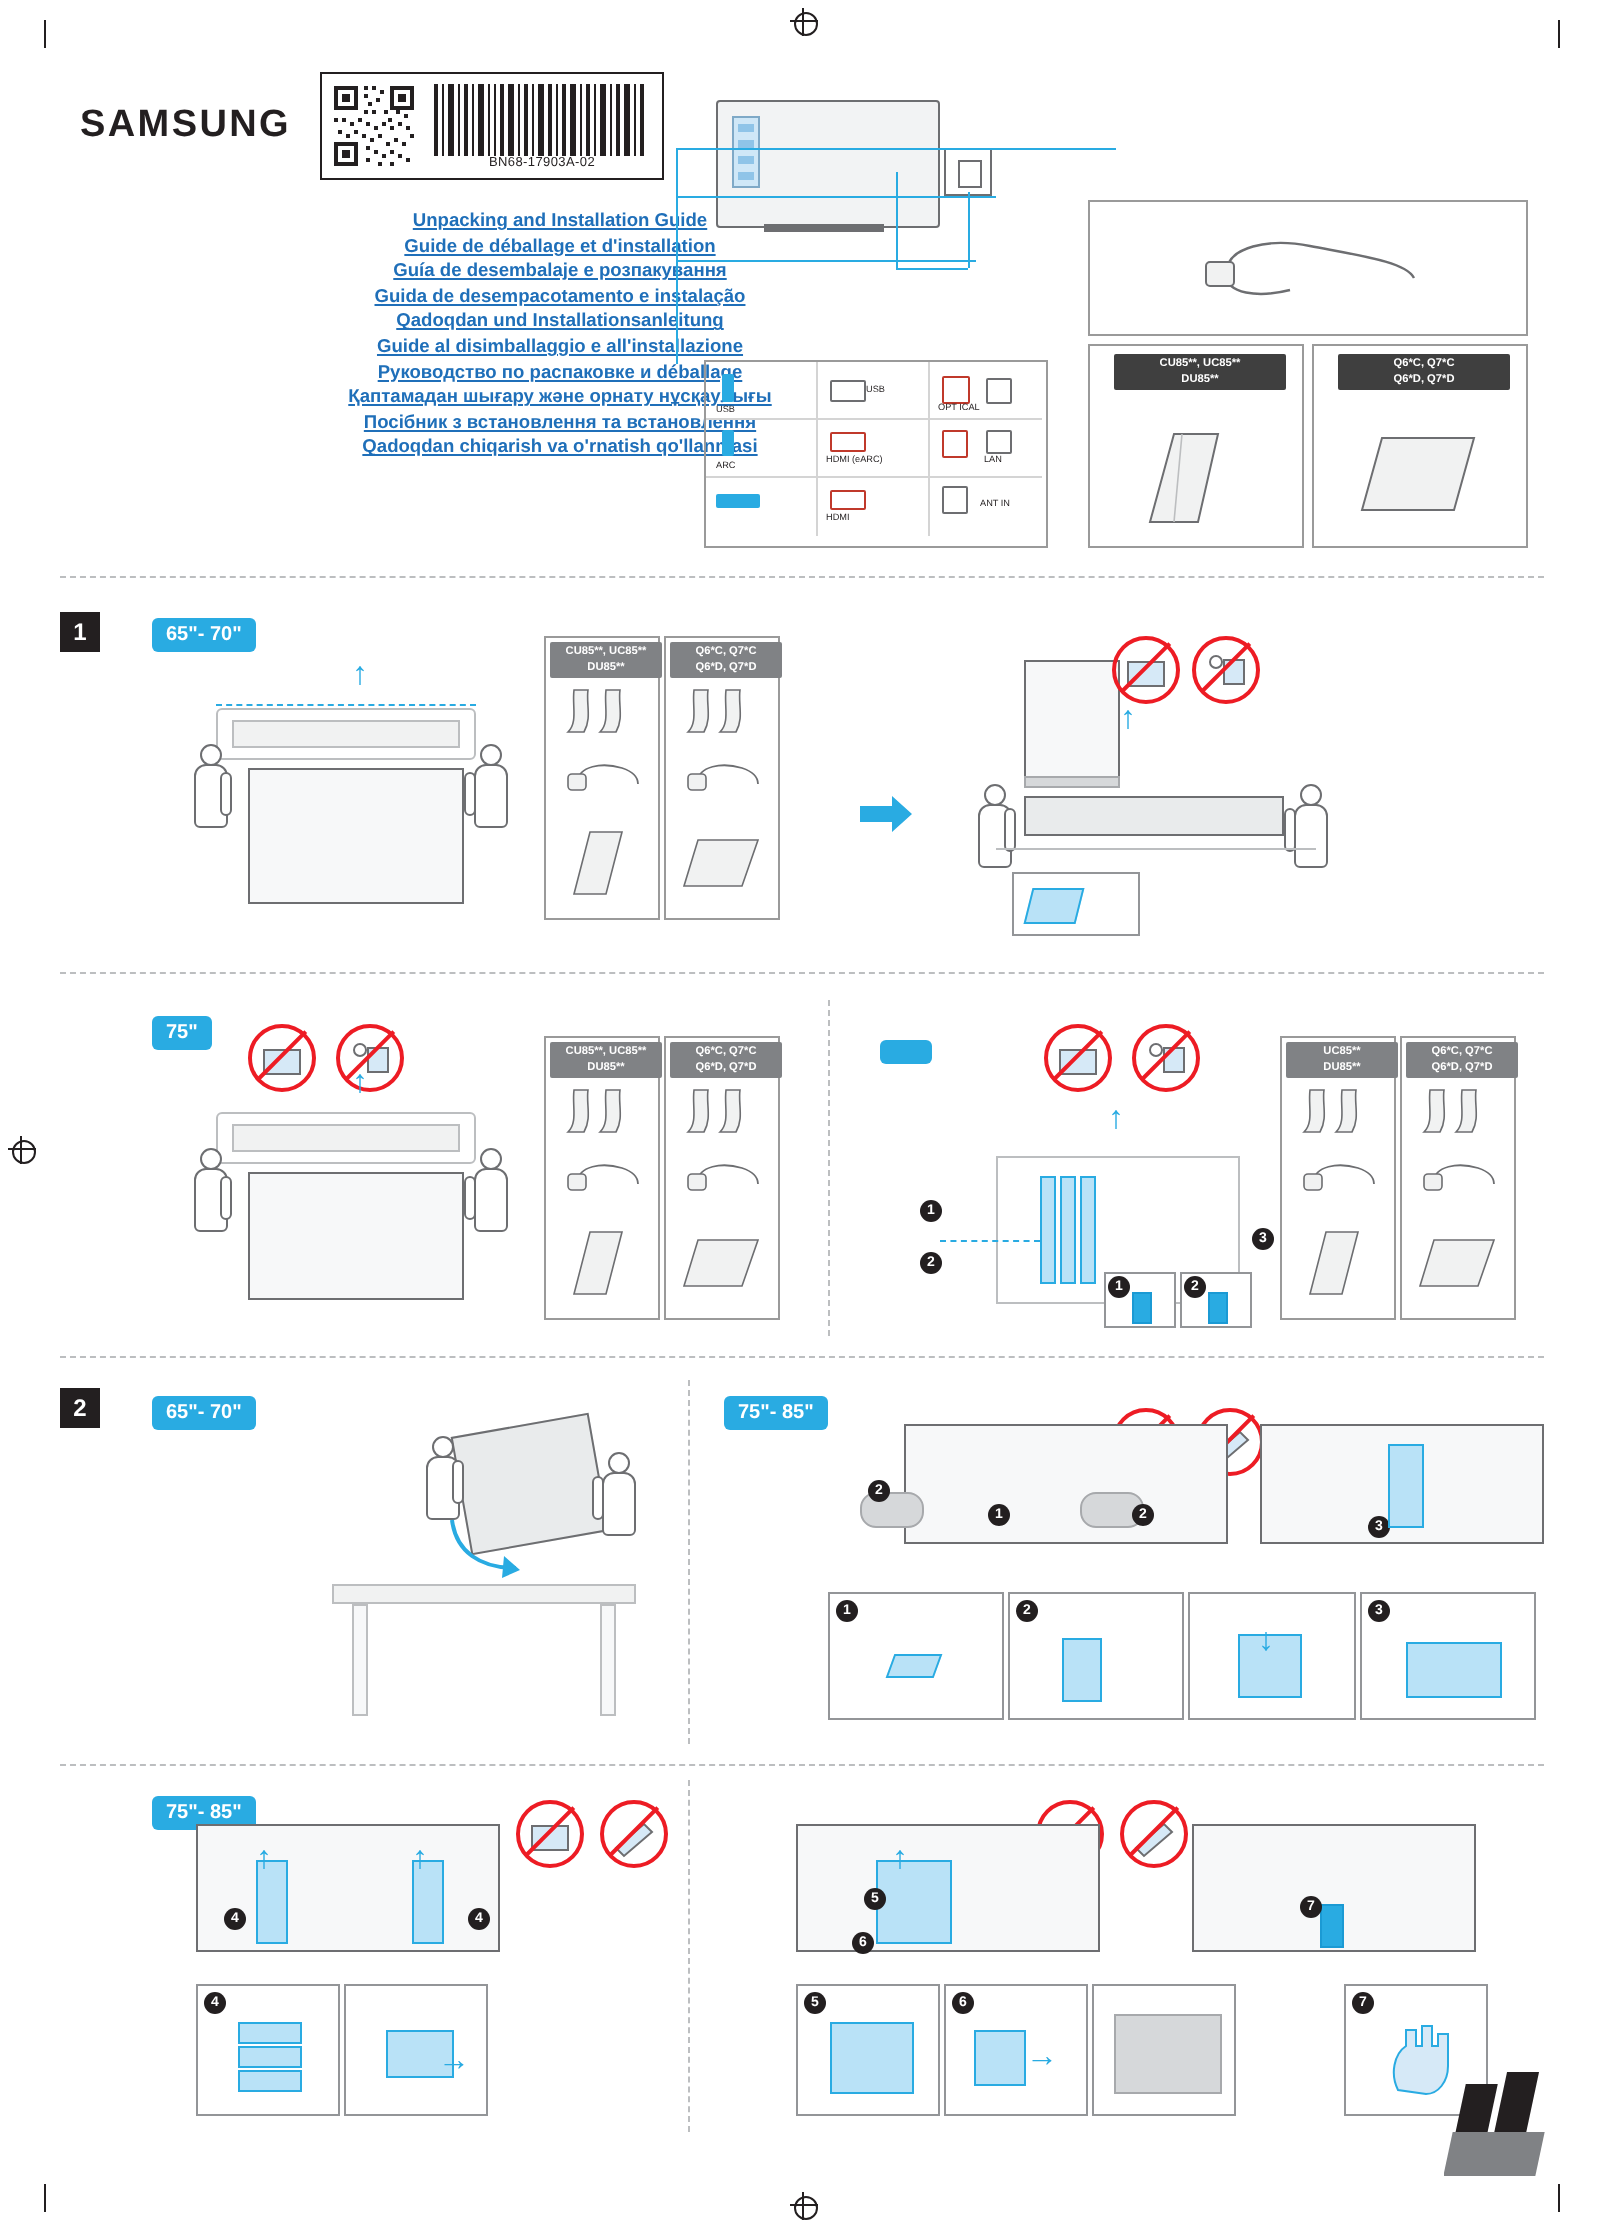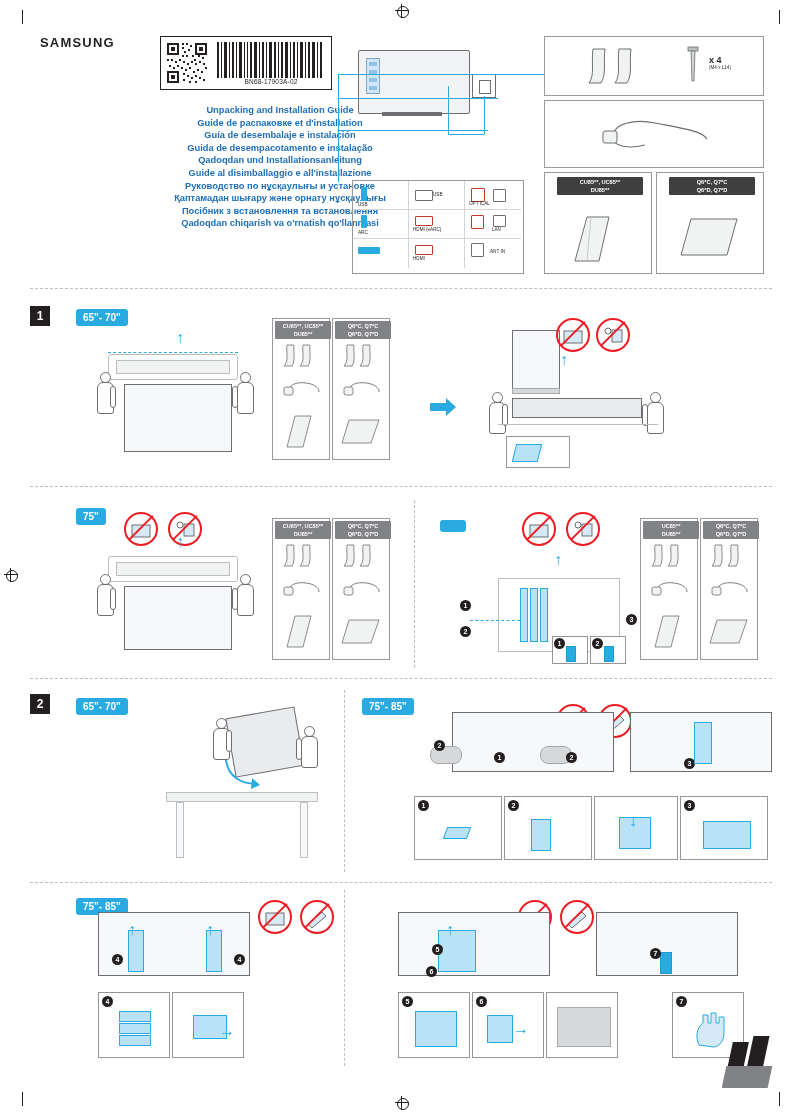--- a/index.html
+++ b/index.html
@@ -14,40 +14,41 @@
   .regmark{position:absolute;width:14px;height:14px;}
   .regmark::before,.regmark::after{content:"";position:absolute;background:#231f20;}
   .regmark::before{left:6px;top:0;width:1px;height:14px;}
   .regmark::after{top:6px;left:0;height:1px;width:14px;}
   .regmark .ring{position:absolute;left:2px;top:2px;width:10px;height:10px;border:1px solid #231f20;border-radius:50%;}
 
   .cropmark{position:absolute;background:#231f20;}
 
   
   .brand{
-    position:absolute;left:40px;top:35px;
-    font-size:13px;font-weight:bold;letter-spacing:1.2px;
+    position:absolute;left:40px;top:52px;
+    font-size:19px;font-weight:bold;letter-spacing:1.2px;
     color:#231f20;font-family:"Liberation Sans", sans-serif;
   }
   .codebox{
     position:absolute;left:160px;top:36px;width:170px;height:52px;
     border:1px solid #231f20;background:#fff;
   }
   .qr{position:absolute;left:4px;top:4px;width:44px;height:44px;}
   .barcode{position:absolute;left:56px;top:5px;width:108px;height:36px;}
   .barcode i{position:absolute;top:0;height:100%;background:#231f20;}
   .codetext{
     position:absolute;left:56px;top:41px;width:108px;text-align:center;
     font-size:6.5px;letter-spacing:.2px;
   }
 
   .titles{position:absolute;left:150px;top:104px;width:260px;text-align:center;}
   .titles div{
     font-size:9.3px;font-weight:bold;color:#1f6fb9;line-height:12.6px;
     white-space:nowrap;
+    text-decoration:underline;
   }
 
   
   .panel{position:absolute;border:1px solid #9a9a9a;background:#fff;}
   .tvbox{position:absolute;left:352px;top:46px;width:140px;height:74px;}
   .tvbody{position:absolute;left:6px;top:4px;width:110px;height:62px;border:1px solid #6d6e71;background:#f2f3f4;border-radius:2px;}
   .tvport{position:absolute;left:14px;top:12px;width:12px;height:34px;background:#cfe7f7;border:1px solid #7fa9c7;}
   .tvport i{position:absolute;left:2px;width:8px;height:4px;background:#8fc4e8;}
   .tvstand{position:absolute;left:30px;top:66px;width:60px;height:4px;background:#6d6e71;}
   .plug{position:absolute;left:120px;top:28px;width:22px;height:22px;border:1px solid #6d6e71;background:#fff;}
@@ -230,26 +231,26 @@
       <i style="left:91px;width:2px"></i>
         <i style="left:95px;width:3px"></i>
         <i style="left:100px;width:1px"></i>
       <i style="left:103px;width:2px"></i>
     </div>
     <div class="codetext">BN68-17903A-02</div>
   </div>
 
   <div class="titles">
     <div>Unpacking and Installation Guide</div>
-    <div>Guide de распаковке et d'installation</div>
-    <div>Guía de desembalaje e instalación</div>
+    <div>Guide de déballage et d'installation</div>
+    <div>Guía de desembalaje e розпакування</div>
     <div>Guida de desempacotamento e instalação</div>
     <div>Qadoqdan und Installationsanleitung</div>
     <div>Guide al disimballaggio e all'installazione</div>
-    <div>Руководство по нұсқаулығы и установке</div>
+    <div>Руководство по распаковке и déballage</div>
     <div>Қаптамадан шығару және орнату нұсқаулығы</div>
     <div>Посібник з встановлення та встановлення</div>
     <div>Qadoqdan chiqarish va o'rnatish qo'llanmasi</div>
   </div>
 
   <div class="tvbox">
     <div class="tvbody"></div>
     <div class="tvport">
       <i style="top:3px"></i>
         <i style="top:11px"></i>
@@ -295,34 +296,20 @@
     <div class="pgray" style="left:140px;top:34px;width:11px;height:10px;"></div>
     <div class="lbl" style="left:139px;top:46px;">LAN</div>
 
     <div class="pico" style="left:5px;top:66px;width:22px;height:7px;"></div>
     <div class="pbox" style="left:62px;top:64px;width:16px;height:8px;"></div>
     <div class="lbl" style="left:60px;top:75px;">HDMI</div>
     <div class="pgray" style="left:118px;top:62px;width:11px;height:12px;"></div>
     <div class="lbl" style="left:137px;top:68px;">ANT IN</div>
   </div>
 
-  <div class="panel rp1">
-    <svg style="position:absolute;left:40px;top:8px;" width="70" height="42" viewBox="0 0 70 42">
-      <path d="M8 4 C6 18 10 30 4 38 L16 38 C22 28 18 16 20 4 Z" fill="#f1f2f2" stroke="#6d6e71" stroke-width="1"></path>
-      <path d="M34 4 C32 18 36 30 30 38 L42 38 C48 28 44 16 46 4 Z" fill="#f1f2f2" stroke="#6d6e71" stroke-width="1"></path>
-    </svg>
-    <svg style="position:absolute;left:140px;top:8px;" width="16" height="42" viewBox="0 0 16 42">
-      <rect x="3" y="2" width="10" height="4" fill="#bcbec0" stroke="#6d6e71" stroke-width=".8"></rect>
-      <path d="M6 6 L10 6 L9 36 L7 36 Z" fill="#d1d3d4" stroke="#6d6e71" stroke-width=".8"></path>
-    </svg>
-    <div class="xqty" style="left:164px;top:18px;">
-      <span>x 4</span>
-      <small>(M4 x L14)</small>
-    </div>
-  </div>
 
   <div class="panel rp2">
     <svg style="position:absolute;left:50px;top:12px;" width="120" height="42" viewBox="0 0 120 42">
       <path d="M18 24 C18 10 40 6 60 10 C86 15 108 18 112 26" fill="none" stroke="#6d6e71" stroke-width="1.2"></path>
       <path d="M18 24 C18 34 34 36 50 32" fill="none" stroke="#6d6e71" stroke-width="1.2"></path>
       <rect x="8" y="18" width="14" height="12" rx="2" fill="#f1f2f2" stroke="#6d6e71" stroke-width="1"></rect>
     </svg>
   </div>
 
   <div class="panel rp3">

